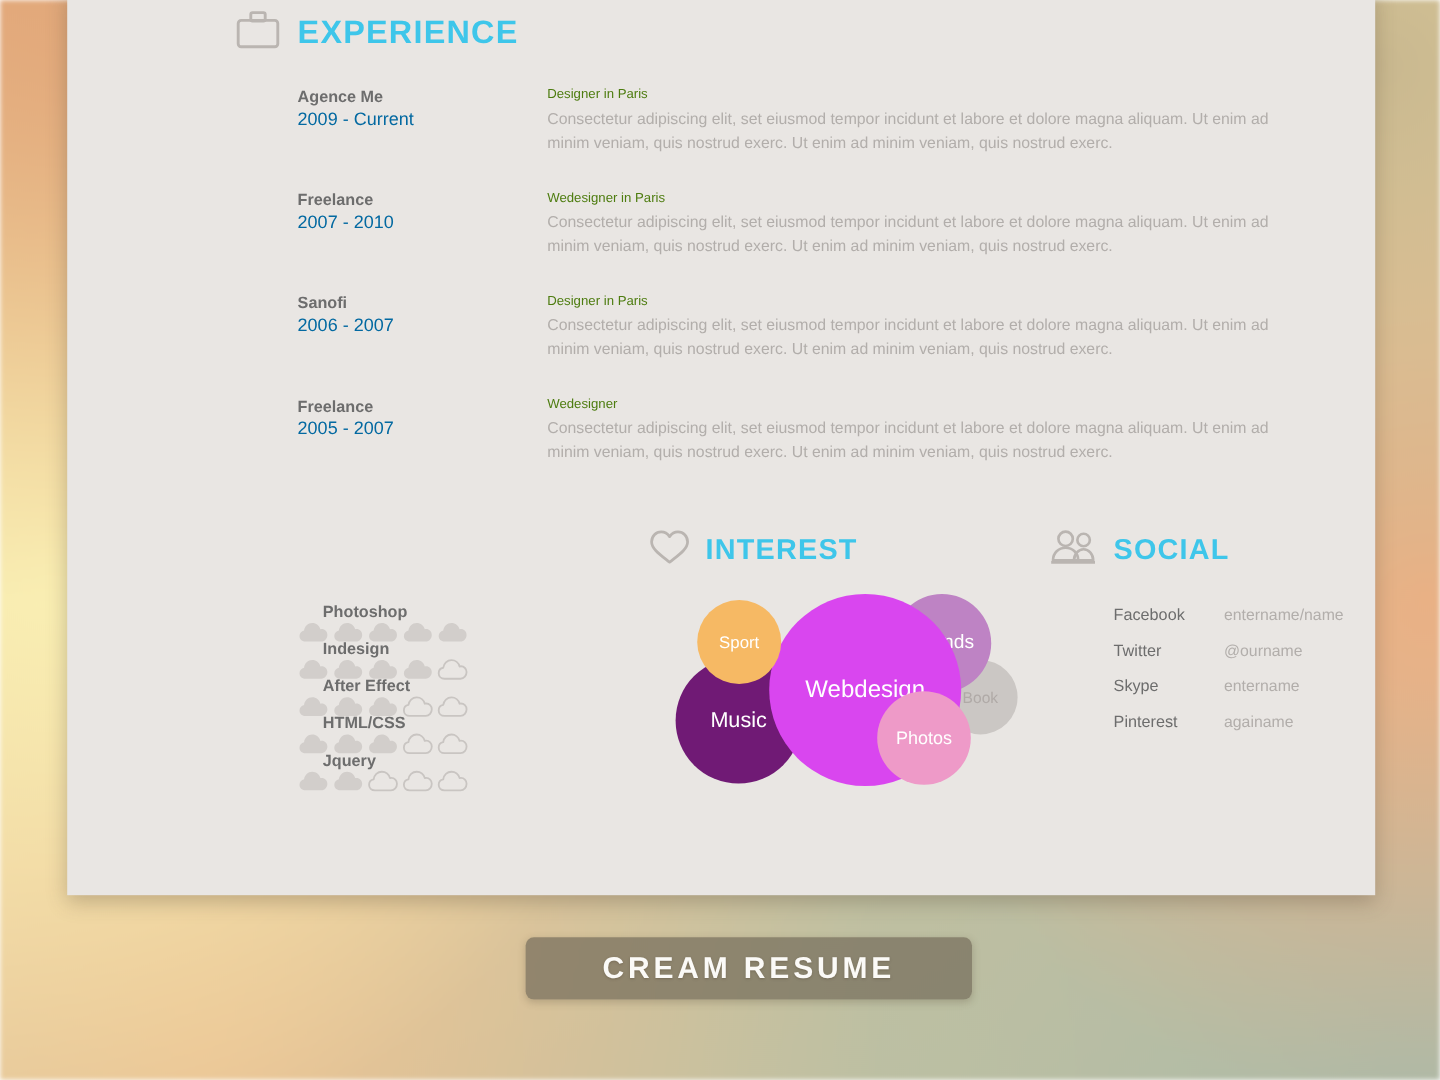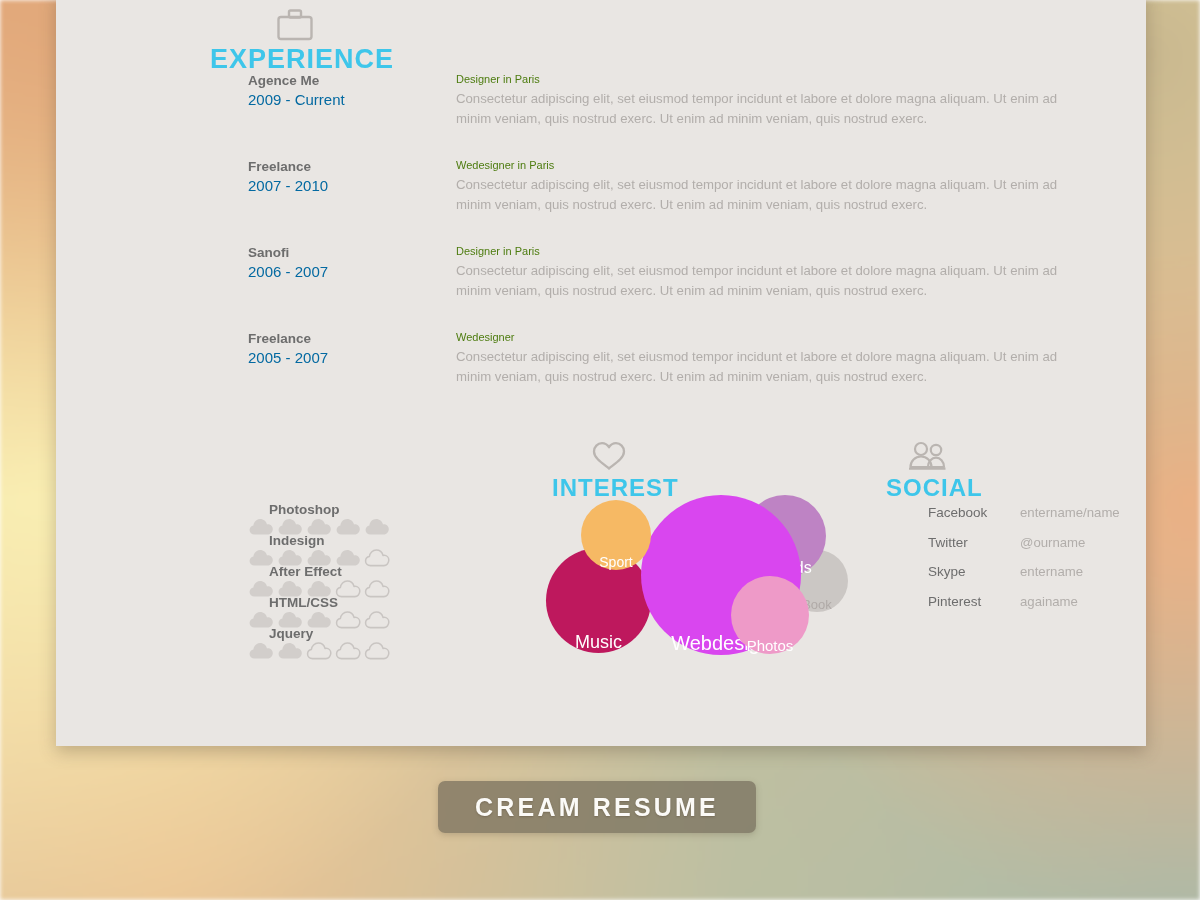--- a/index.html
+++ b/index.html
@@ -28,21 +28,21 @@
   
   #card {
     position:absolute;
     left:56px; top:-10px;
     width:1090px; height:756px;
     background:#e9e6e3;
     box-shadow:0 6px 16px rgba(80,65,50,0.30);
   }
 
   
-  .sec-head { display:flex; align-items:center;flex-direction:column; }
+  .sec-head { display:flex; align-items:center; }
   .sec-icon { flex:0 0 auto; display:block; }
   .sec-title {
     color:#3ec6ea;
     font-weight:bold;
     letter-spacing:1px;
     line-height:1;
   }
   #exp-head { position:absolute; left:140px; top:18px; }
   #exp-head .sec-title { font-size:27px; margin-left:14px; }
   #skills-head { position:absolute; left:139px; top:452px; }
@@ -67,37 +67,37 @@
   .skill-row { display:flex; align-items:center; height:31px;flex-direction:column; }
   .skill-name { width:100px; font-size:13.5px; font-weight:bold; color:#6d6d6d; }
   .clouds { display:flex; gap:3px; margin-left:0; }
   .cloud { width:26px; height:20px; display:block; }
 
   
   #bubbles { position:absolute; left:485px; top:495px; width:320px; height:170px; }
   .bubble {
     position:absolute;
     border-radius:50%;
-    display:flex; align-items:flex-end; justify-content:center;
+    display:flex; align-items:center; justify-content:center;
     color:#ffffff;
     font-weight:normal;
     white-space:nowrap;
   }
 
   
   #social-list { position:absolute; left:872px; top:515px; }
   .social-row { display:flex; align-items:baseline; height:29.5px; }
   .social-net { width:92px; font-size:13.5px; font-weight:normal; color:#6d6d6d; }
   .social-val { font-size:13.2px; color:#b2aeab; }
 
   
   #badge {
     position:absolute;
     left:438px; top:781px;
-    width:318px; height:52px;
+    width:372px; height:52px;
     background:rgba(118,109,92,0.72);
     border-radius:7px;
     display:flex; align-items:center; justify-content:center;
     box-shadow:0 2px 6px rgba(90,78,60,0.25);
   }
   #badge span {
     color:#fbfaf7;
     font-size:25px;
     font-weight:bold;
     letter-spacing:3.2px;
@@ -274,21 +274,21 @@
         <path fill="none" stroke="#bab5b1" stroke-width="2.3" stroke-linejoin="round" d="M18 28.5C10.5 22.5 3 17.6 3 11.4 3 6.8 6.6 3.2 11 3.2c2.9 0 5.4 1.6 7 4 1.6-2.4 4.1-4 7-4 4.4 0 8 3.6 8 8.2 0 6.2-7.5 11.1-15 17.1z"></path>
       </svg>
     </span>
     <span class="sec-title">INTEREST</span>
   </div>
 
   <div id="bubbles">
       <div class="bubble" style="width: 160px; height: 160px; left: 100px; top: 10px; background: #d946ef; font-size: 20px; z-index: 4;">
         <span>Webdesign</span>
       </div>
-      <div class="bubble" style="width: 105px; height: 105px; left: 5px; top: 63px; background: #be185d; font-size: 18px; z-index: 3;">
+      <div class="bubble" style="width: 105px; height: 105px; left: 22px; top: 63px; background: #701a75; font-size: 18px; z-index: 3;">
         <span>Music</span>
       </div>
       <div class="bubble" style="width: 70px; height: 70px; left: 40px; top: 15px; background: rgb(246, 185, 100); font-size: 14px; z-index: 5;">
         <span>Sport</span>
       </div>
       <div class="bubble" style="width: 82px; height: 82px; left: 203px; top: 10px; background: rgb(190, 131, 196); font-size: 16px; z-index: 3;">
         <span>Friends</span>
       </div>
       <div class="bubble" style="width: 78px; height: 78px; left: 190px; top: 91px; background: rgb(238, 154, 200); font-size: 15px; z-index: 6;">
         <span>Photos</span>

